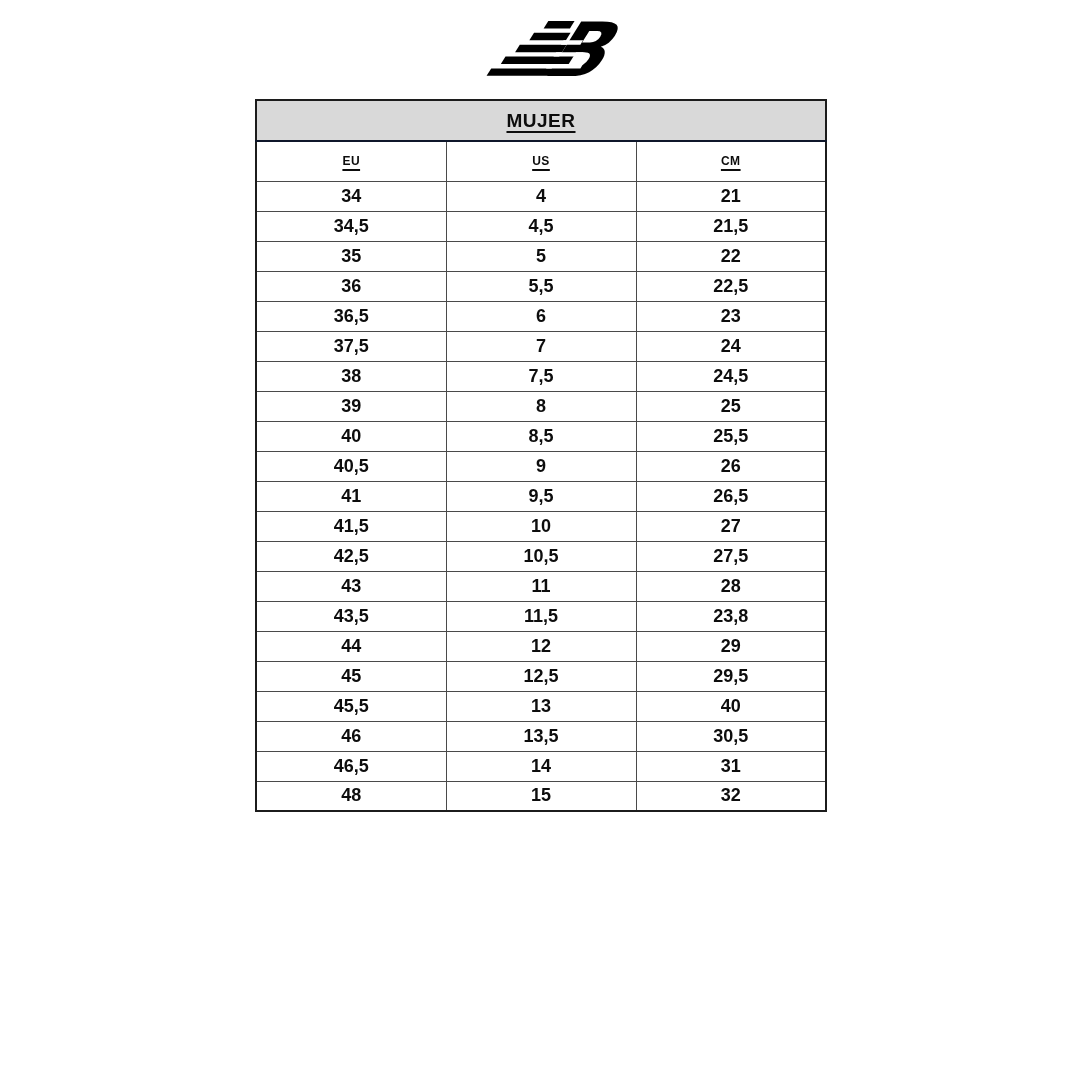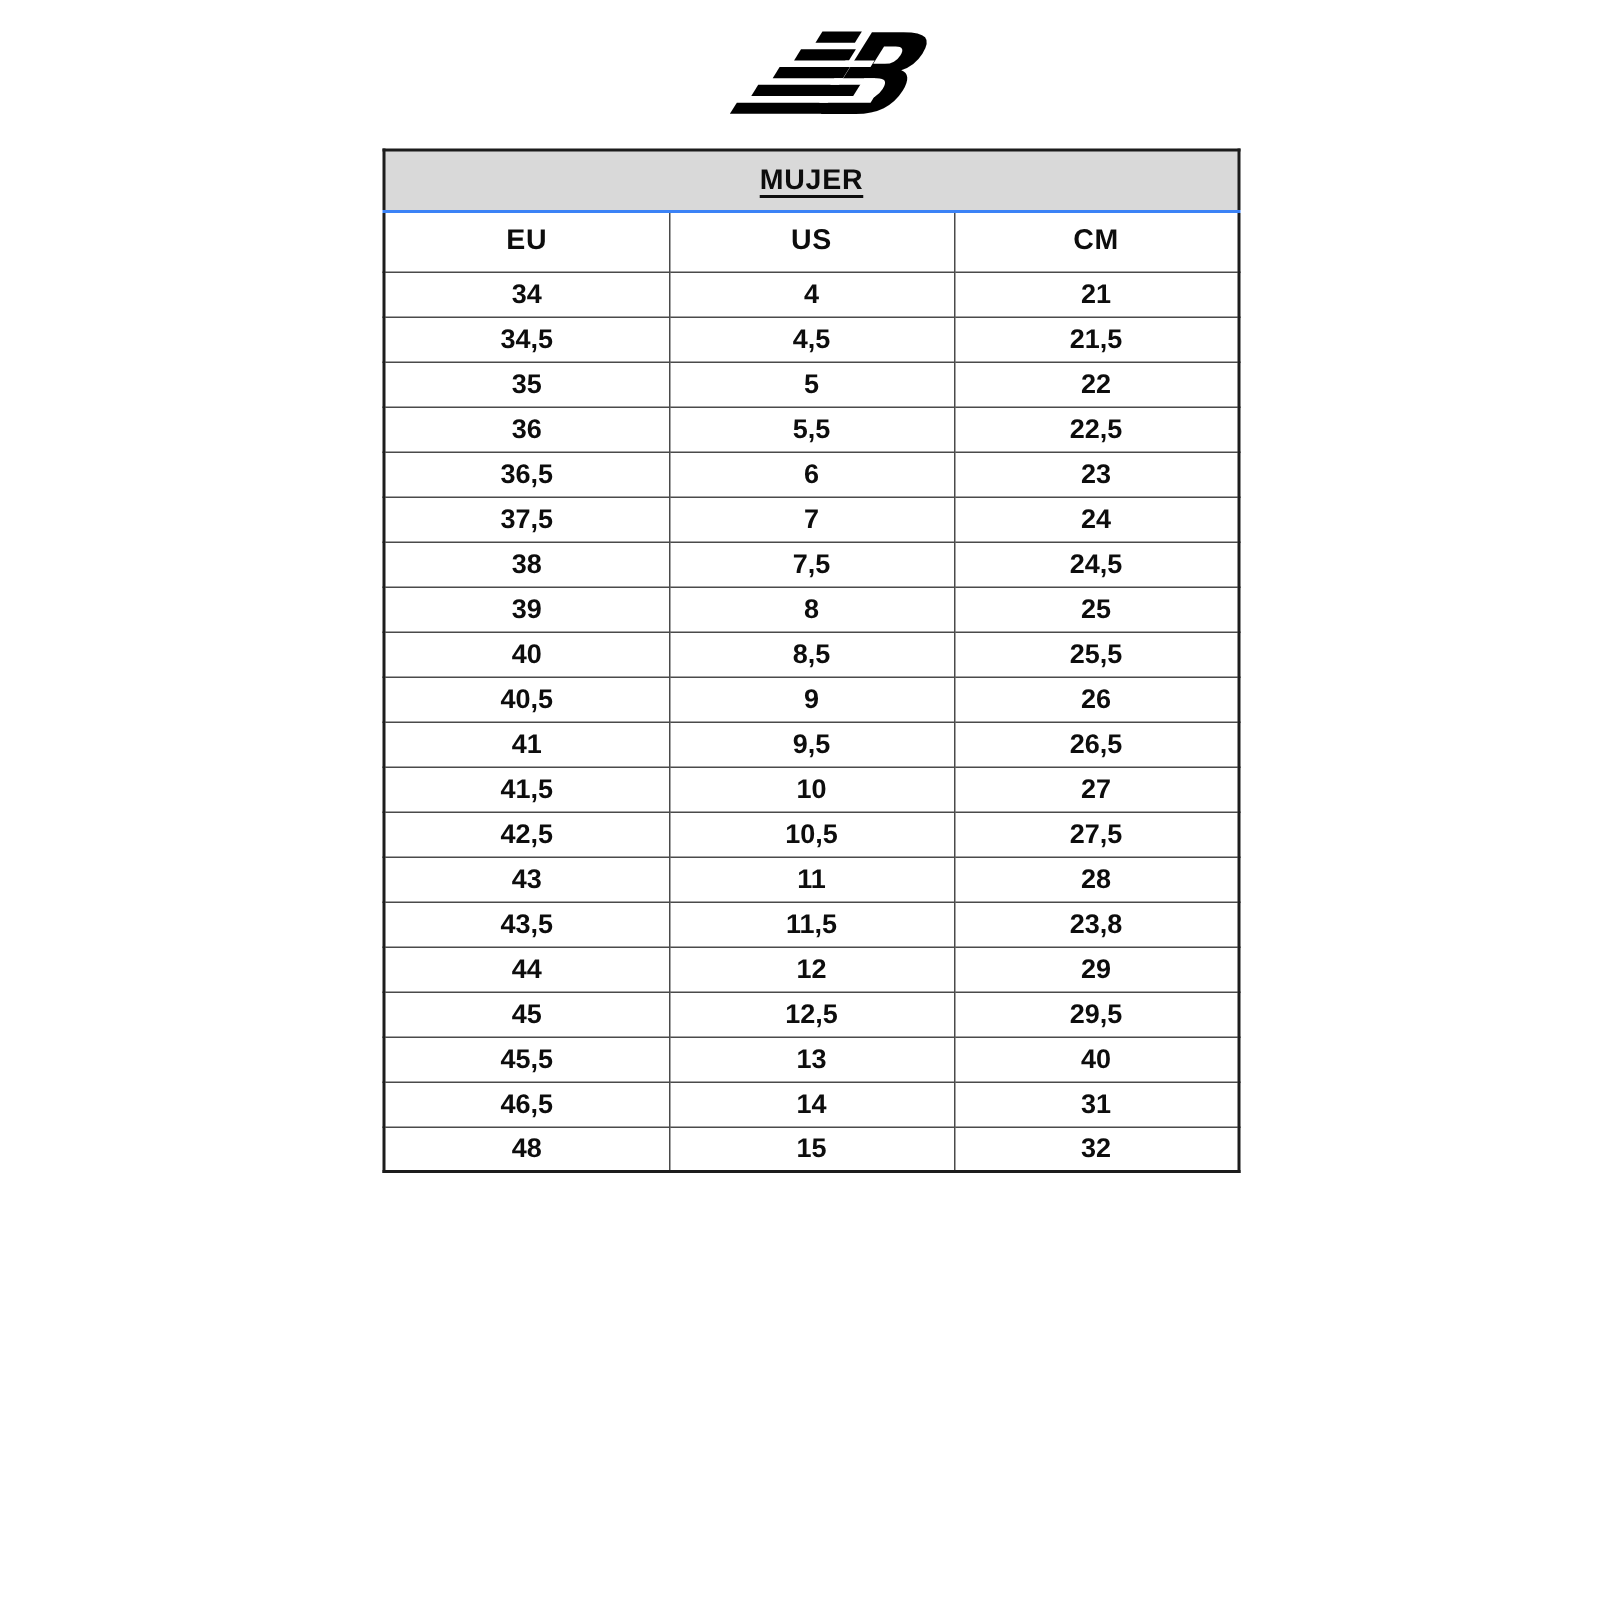--- a/index.html
+++ b/index.html
@@ -45,29 +45,30 @@
   tr.title-row {
     height: 41px;
   }
   tr.title-row th {
     background: #d9d9d9;
     font-size: 19px;
     letter-spacing: 0.5px;
     text-decoration: underline;
     text-underline-offset: 4px;
     text-decoration-thickness: 2px;
-    border-bottom: 2px solid #3b82f6;
+    border-bottom: 2px solid #0f172a;
     margin-left: 40px;
   }
   tr.col-header-row {
     height: 40px;
   }
   tr.col-header-row th {
-    font-size: 19px;
+    font-size: 12px;
     letter-spacing: 0.5px;
+    text-decoration: underline;
     text-underline-offset: 4px;
     text-decoration-thickness: 2px;
   }
   tbody tr {
     height: 30px;
   }
   tbody td {
     font-size: 18px;
   }
 </style>
@@ -191,20 +192,25 @@
           <td>45</td>
           <td>12,5</td>
           <td>29,5</td>
         </tr>
         <tr>
           <td>45,5</td>
           <td>13</td>
           <td>40</td>
         </tr>
         <tr>
+          <td>46</td>
+          <td>13,5</td>
+          <td>30,5</td>
+        </tr>
+        <tr>
           <td>46,5</td>
           <td>14</td>
           <td>31</td>
         </tr>
         <tr>
           <td>48</td>
           <td>15</td>
           <td>32</td>
         </tr>
       </tbody>

